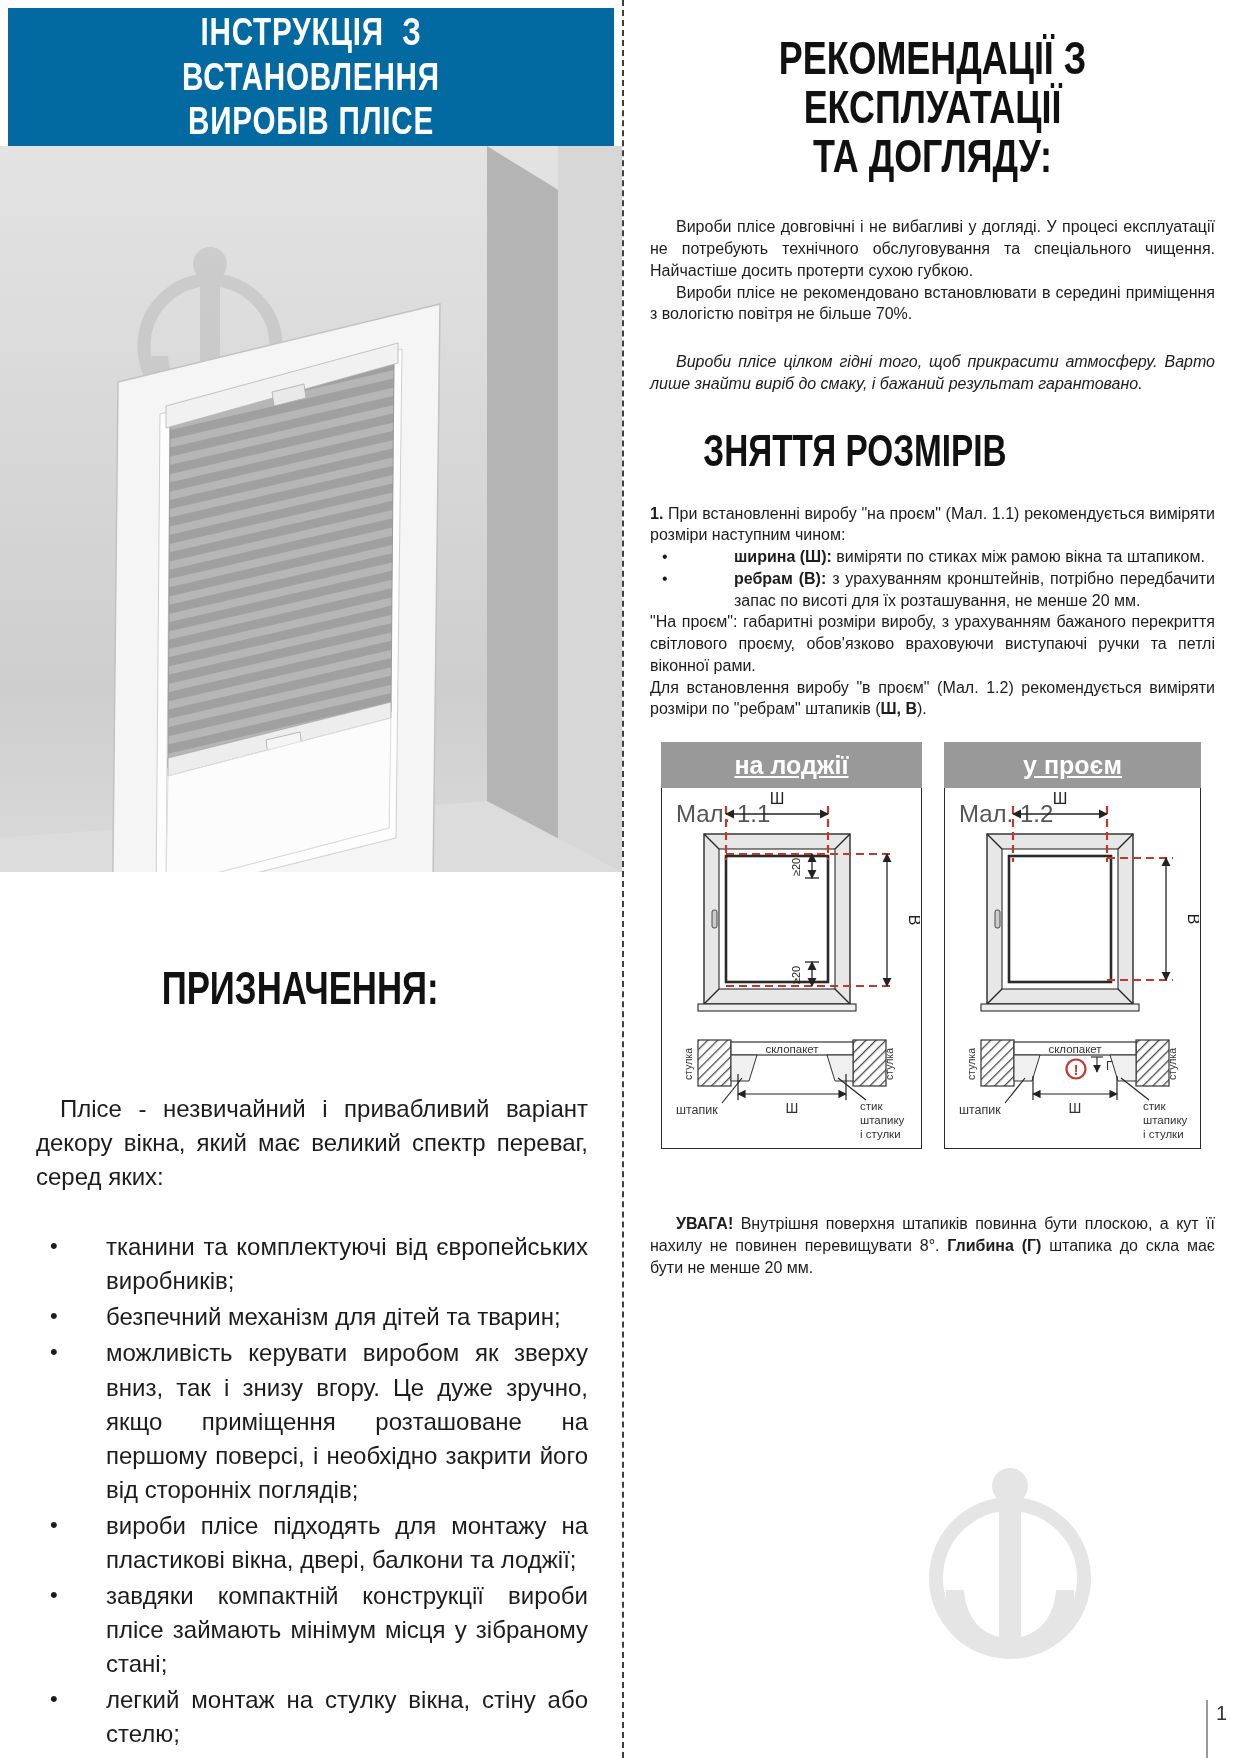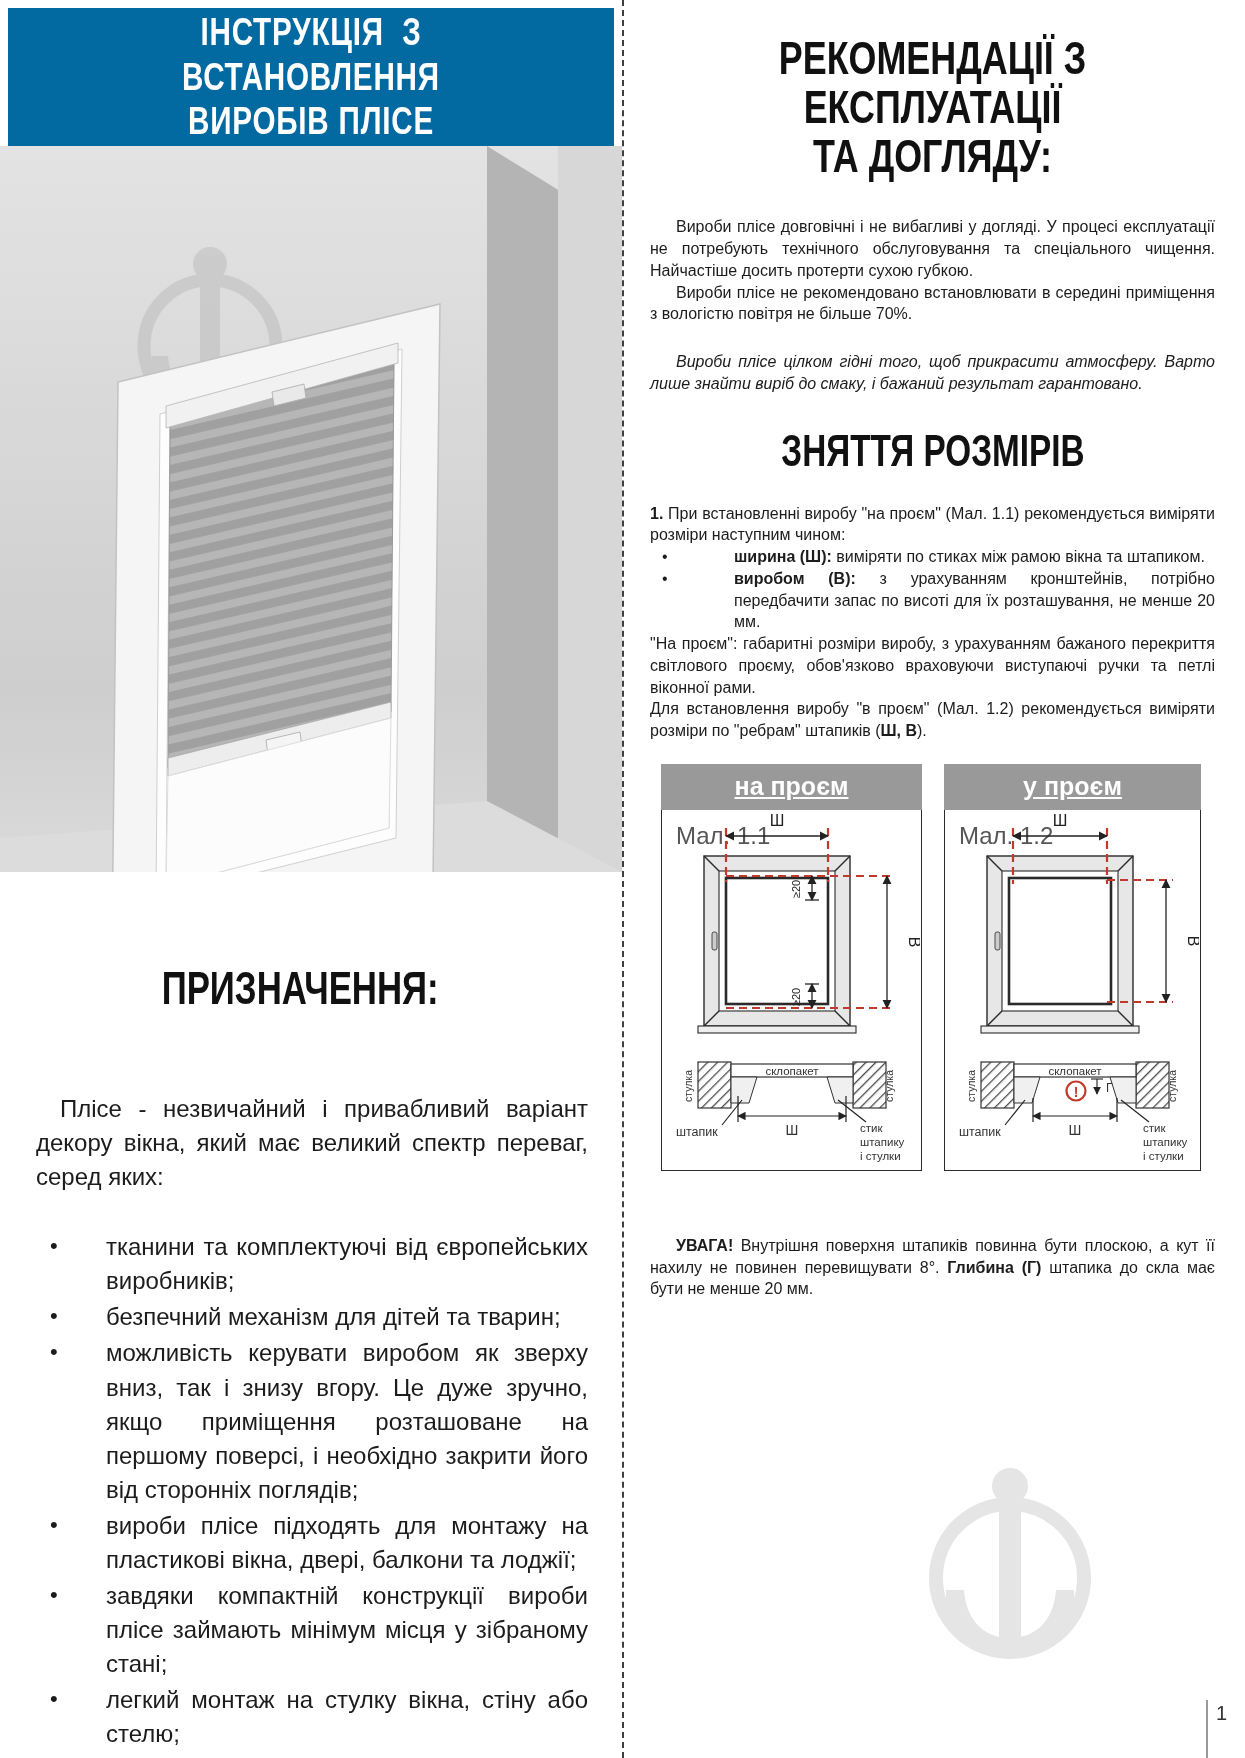--- a/index.html
+++ b/index.html
@@ -28,21 +28,21 @@
   
   .right-col{position:absolute;left:624px;top:0;width:621px;padding:0;}
   .right-inner{margin:0 30px 15px 26px;}
   .care-heading{margin-top:34px;text-align:center;}
   .care-heading .big-head{font-size:46px;line-height:1.06;transform:scaleX(.78);}
   .rp{font-size:16px;line-height:1.36;text-align:justify;margin:0;}
   .indent{text-indent:26px;}
   .it{font-style:italic;}
   .mt1{margin-top:36px;}
   .mt2{margin-top:26px;}
-  .sizes-heading{margin-top:30px;text-align:center;}
+  .sizes-heading{margin-top:30px;}
   .sizes-heading .big-head{font-size:45px;}
   .step{margin-top:26px;}
   ul.meas{list-style:none;margin:0;padding:0;font-size:16px;line-height:1.36;text-align:justify;}
   ul.meas li{position:relative;padding-left:84px;margin:0;}
   ul.meas li::before{content:"\2022";position:absolute;left:12px;top:0;}
   
   .panels{display:flex;gap:22px;margin:22px 0 0 11px;position:relative;z-index:2;}
   .panel{width:261px;}
   .panel.p2{width:257px;}
   .panel-header{height:46px;background:#999999;display:flex;align-items:center;
@@ -145,32 +145,32 @@
     <div class="sizes-heading">
       <span class="big-head">ЗНЯТТЯ РОЗМІРІВ</span>
     </div>
 
     <p class="rp step"><b>1.</b>
       <span>При встановленні виробу "на проєм" (Мал. 1.1) рекомендується виміряти розміри наступним чином:</span></p>
 
     <ul class="meas">
       <li><b>ширина (Ш):</b>
         <span>виміряти по стиках між рамою вікна та штапиком.</span></li>
-      <li><b>виробом (В):</b>
+      <li><b>ребрам (В):</b>
         <span>з урахуванням кронштейнів, потрібно передбачити запас по висоті для їх розташування, не менше 20 мм.</span></li>
     </ul>
 
     <p class="rp">"На проєм": габаритні розміри виробу, з урахуванням бажаного перекриття світлового проєму, обов'язково враховуючи виступаючі ручки та петлі віконної рами.</p>
     <p class="rp"><span>Для встановлення виробу "в проєм" (Мал. 1.2) рекомендується виміряти розміри по "ребрам" штапиків (</span><b>Ш, В</b><span>).</span></p>
 
     <div class="panels">
 
       <div class="panel">
         <div class="panel-header">
-          <span>на проєм</span>
+          <span>на лоджії</span>
         </div>
         <div class="panel-body">
           <svg width="258" height="357" viewBox="0 0 258 357">
             <defs>
               <marker id="ar1" viewBox="0 0 10 10" refX="9" refY="5" markerWidth="7" markerHeight="7" orient="auto-start-reverse">
                 <path d="M0,0L10,5L0,10z" fill="#222"></path>
               </marker>
               <pattern id="h1" width="7" height="7" patternUnits="userSpaceOnUse" patternTransform="rotate(45)">
                 <rect width="7" height="7" fill="#fff"></rect>
                 <line x1="0" y1="0" x2="0" y2="7" stroke="#4a4a4a" stroke-width="2.6"></line>

